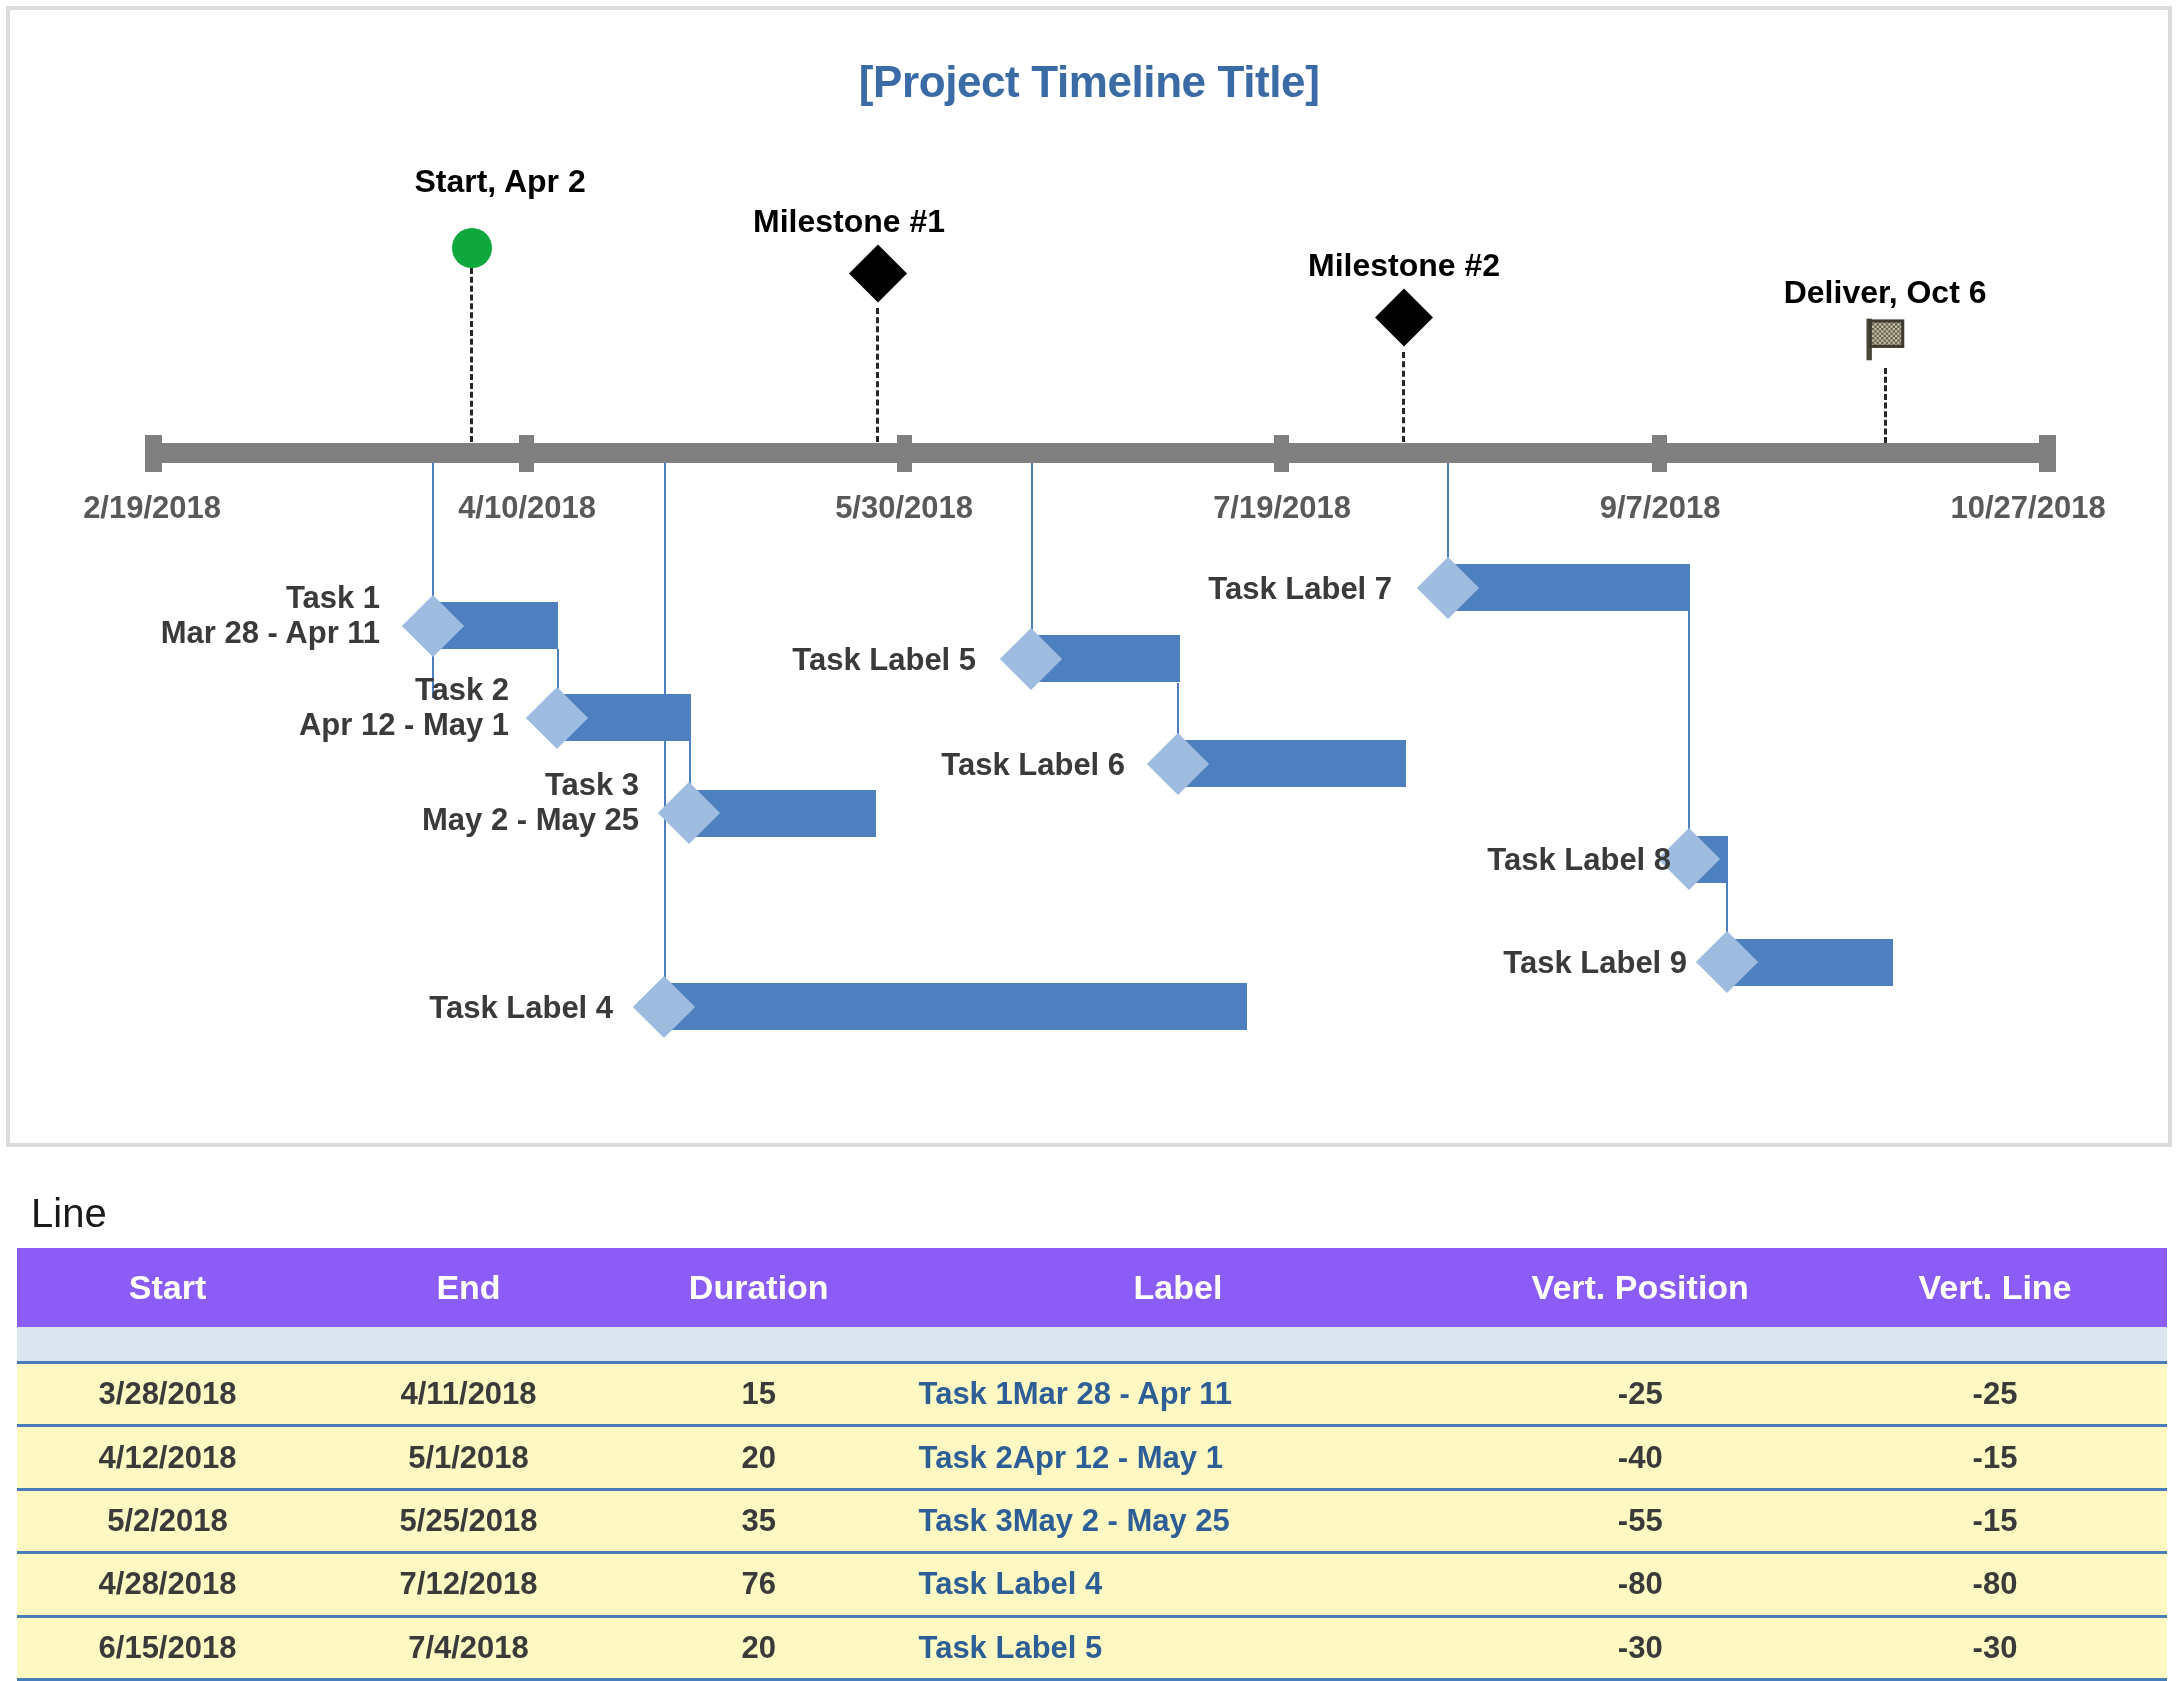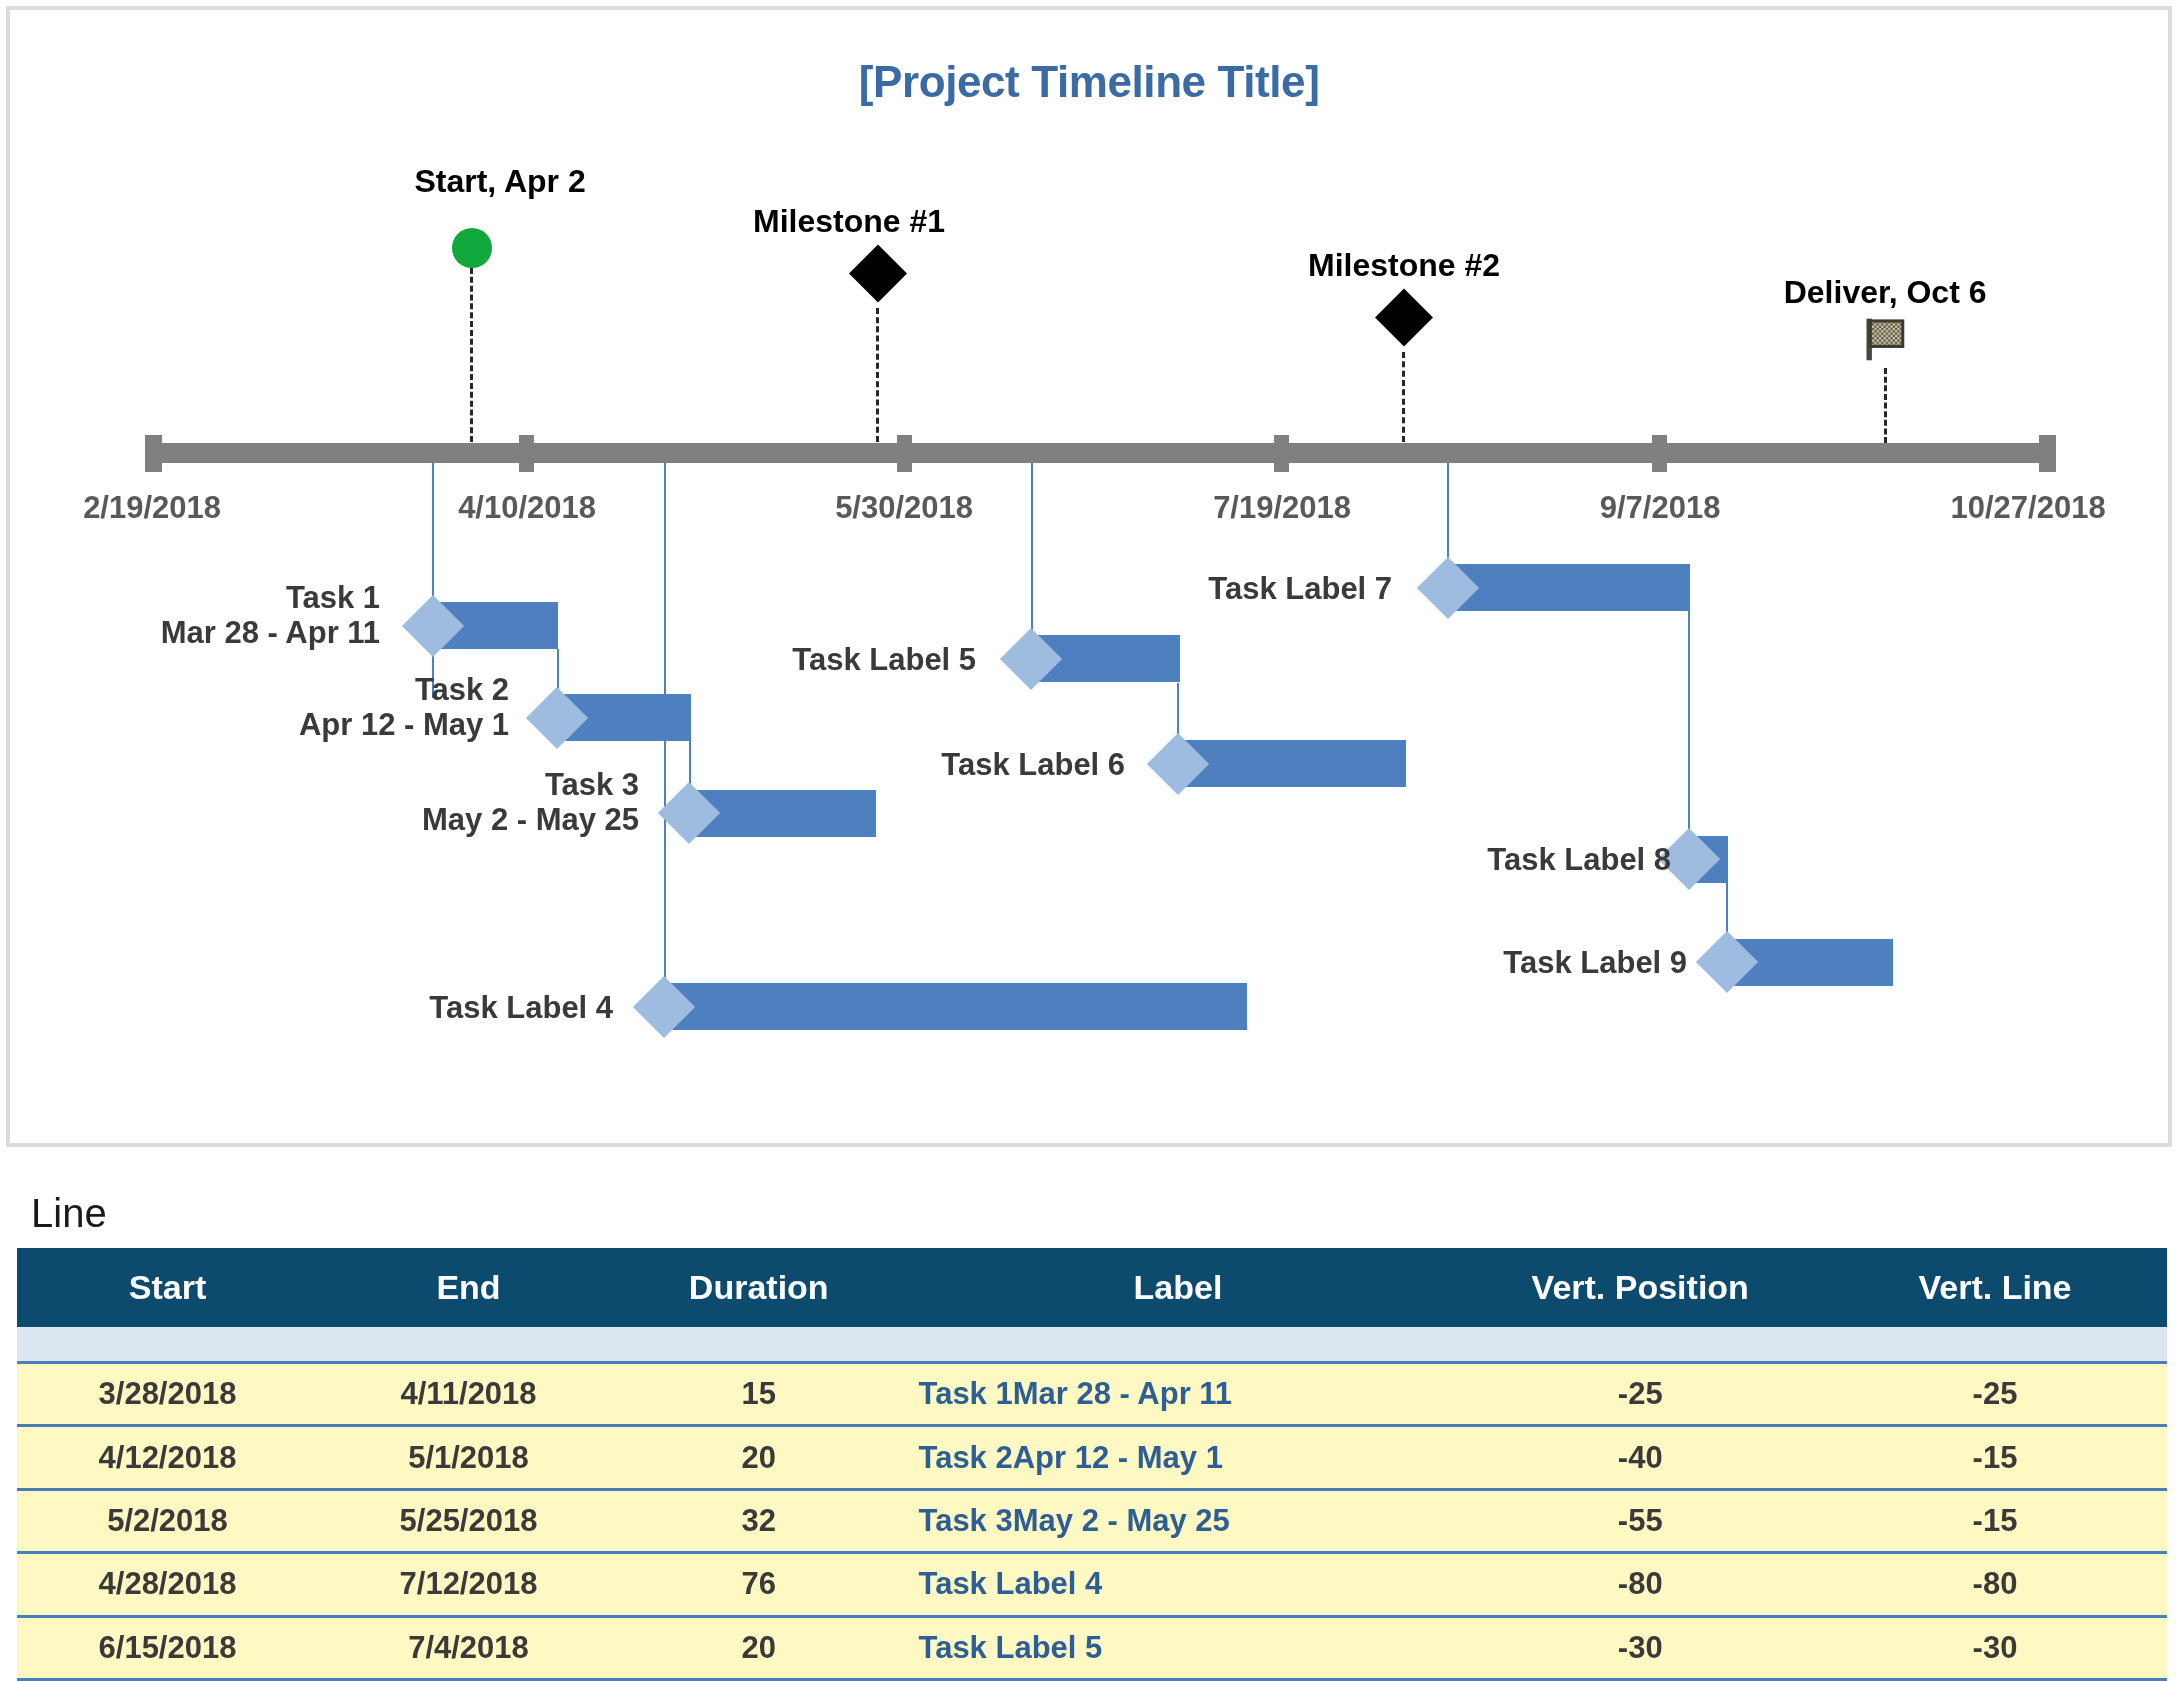--- a/index.html
+++ b/index.html
@@ -79,21 +79,21 @@
   #table-section{position:absolute;left:0;top:1162px;width:2183px;}
   #tasks-caption{
     position:absolute;left:31px;top:29px;font-size:40px;color:#1a1a1a;
     font-weight:normal;
   }
   #tasks-table{
     position:absolute;left:17px;top:86px;width:2150px;
     border-collapse:collapse;table-layout:fixed;
   }
   #tasks-table th{
-    background:#0c4a6e;color:#ffffff;font-size:34px;font-weight:bold;
+    background:#8b5cf6;color:#ffffff;font-size:34px;font-weight:bold;
     padding:20px 3px;text-align:center;border:none;
   }
   #tasks-table tr.filter-row td{
     background:#DCE6F1;height:34px;padding:0;border:none;
     border-bottom:3.1px solid #4A7EBB;
   }
   #tasks-table td{
     font-size:31px;font-weight:bold;color:#3A3A3A;
     padding:12.2px 7.6px;text-align:center;
     border-bottom:3.1px solid #4A7EBB;
@@ -263,21 +263,21 @@
         <td>4/12/2018</td>
         <td>5/1/2018</td>
         <td>20</td>
         <td class="label-cell">Task 2Apr 12 - May 1</td>
         <td>-40</td>
         <td>-15</td>
       </tr>
       <tr class="data-row">
         <td>5/2/2018</td>
         <td>5/25/2018</td>
-        <td>32</td>
+        <td>35</td>
         <td class="label-cell">Task 3May 2 - May 25</td>
         <td>-55</td>
         <td>-15</td>
       </tr>
       <tr class="data-row">
         <td>4/28/2018</td>
         <td>7/12/2018</td>
         <td>76</td>
         <td class="label-cell">Task Label 4</td>
         <td>-80</td>

